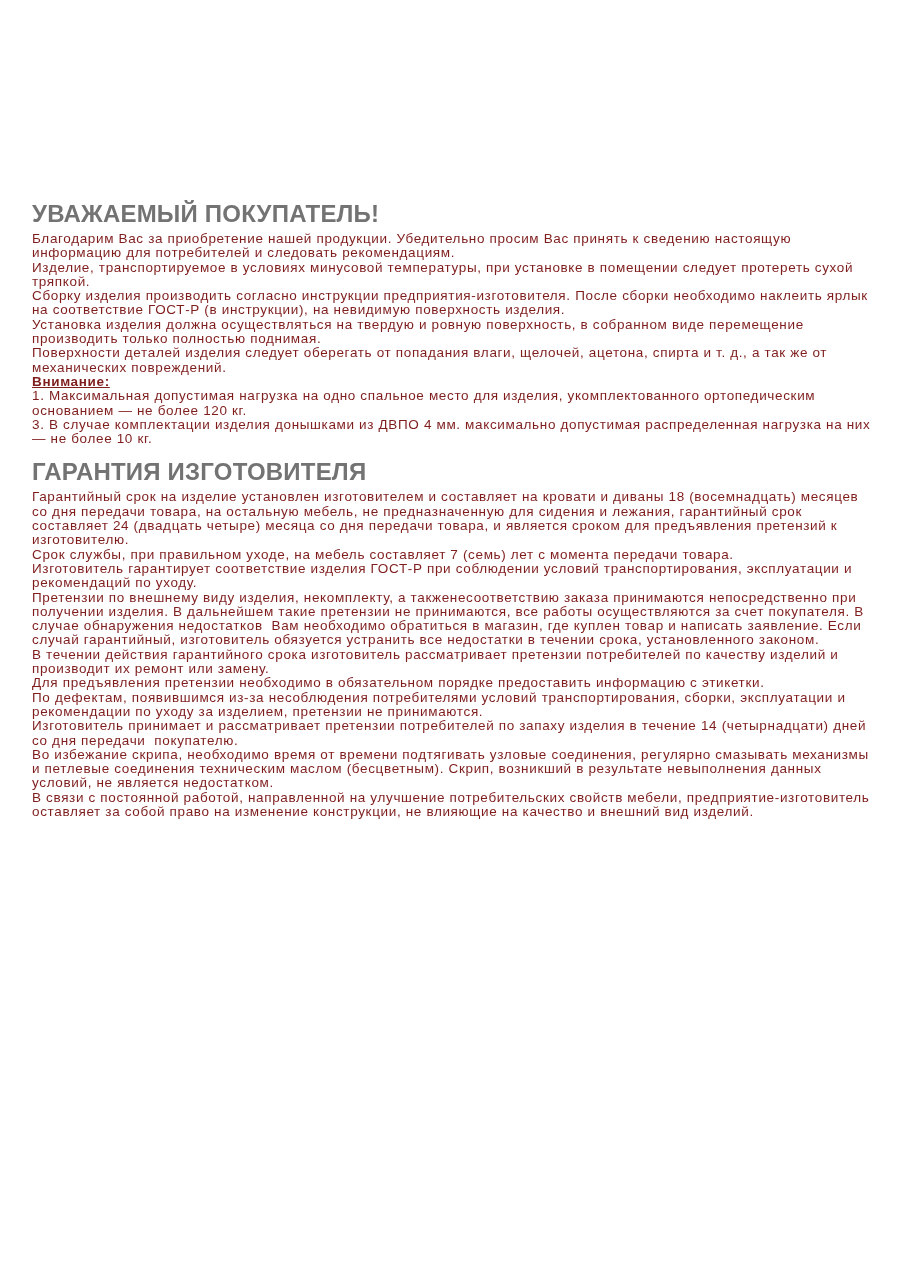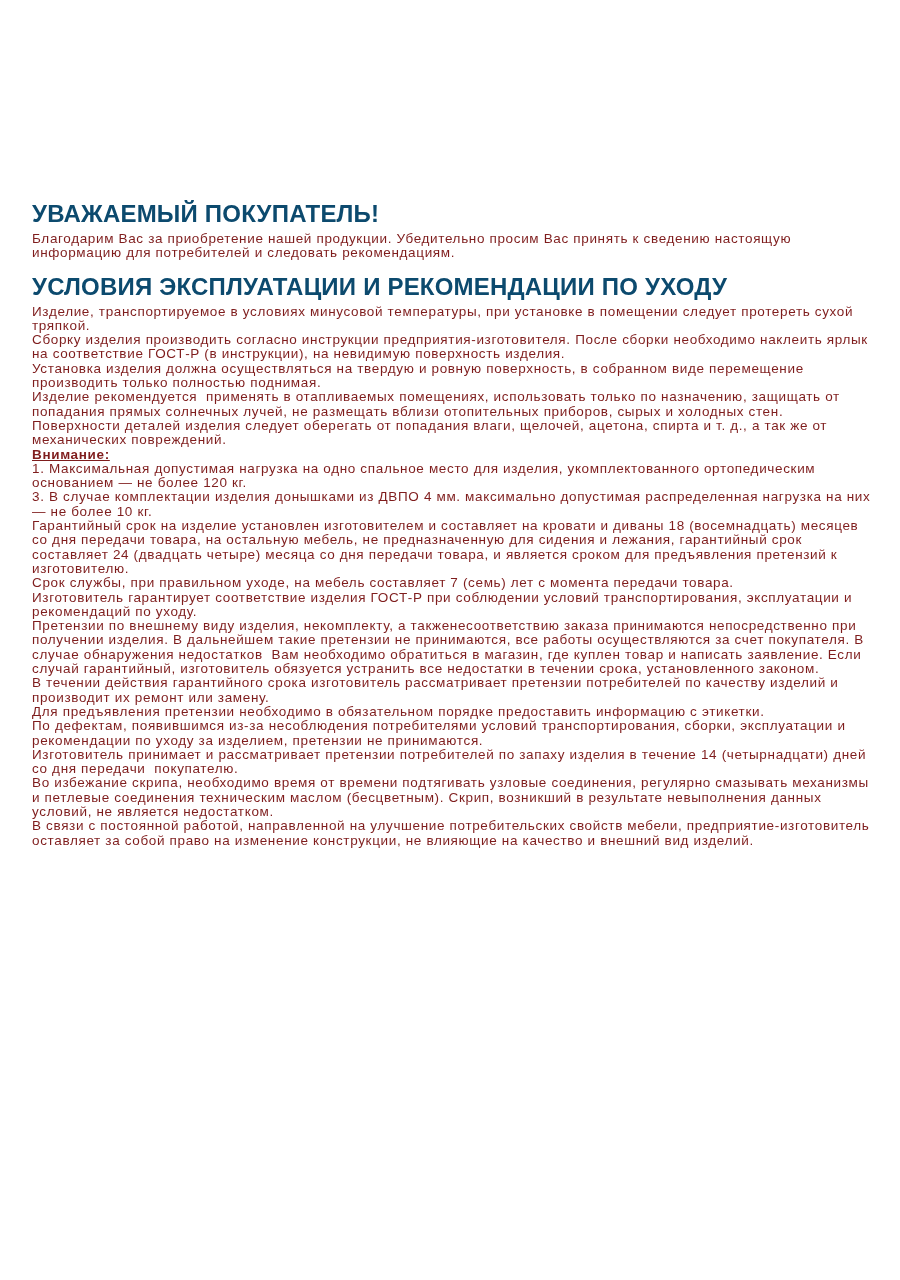--- a/index.html
+++ b/index.html
@@ -20,21 +20,21 @@
     font-family: "Liberation Sans", "DejaVu Sans", sans-serif;
     color: #1a1a1a;
   }
   .section { margin: 0; }
   .heading {
     font-size: 24px;
     font-weight: bold;
     line-height: 28px;
     letter-spacing: 0.2px;
     margin: 12px 0 4px 0;
-    color: #0c4a6e;
+    color: #737373;
   }
   .section:first-child .heading { margin-top: 0; }
   .para {
     margin: 0;
     font-size: 13.5px;
     line-height: 14.3px;
     letter-spacing: 0.65px;
     white-space: pre-wrap;
     color: #7f1d1d;
   }
@@ -47,32 +47,31 @@
 <body>
 
 <div class="page">
 
   <section class="section">
     <h1 class="heading">УВАЖАЕМЫЙ ПОКУПАТЕЛЬ!</h1>
     <p class="para">Благодарим Вас за приобретение нашей продукции. Убедительно просим Вас принять к сведению настоящую информацию для потребителей и следовать рекомендациям.</p>
   </section>
 
   <section class="section">
-    <h1 class="heading">УСЛОВИЯ ЭКСПЛУАТАЦИИ И РЕКОМЕНДАЦИИ ПО УХОДУ</h1>
     <p class="para">Изделие, транспортируемое в условиях минусовой температуры, при установке в помещении следует протереть сухой тряпкой.</p>
     <p class="para">Сборку изделия производить согласно инструкции предприятия-изготовителя. После сборки необходимо наклеить ярлык на соответствие ГОСТ-Р (в инструкции), на невидимую поверхность изделия.</p>
     <p class="para">Установка изделия должна осуществляться на твердую и ровную поверхность, в собранном виде перемещение производить только полностью поднимая.</p>
-    <p class="para">Изделие рекомендуется  применять в отапливаемых помещениях, использовать только по назначению, защищать от попадания прямых солнечных лучей, не размещать вблизи отопительных приборов, сырых и холодных стен.</p>
     <p class="para">Поверхности деталей изделия следует оберегать от попадания влаги, щелочей, ацетона, спирта и т. д., а так же от механических повреждений.</p>
     <p class="para"><span class="warning-label">Внимание:</span></p>
     <p class="para">1. Максимальная допустимая нагрузка на одно спальное место для изделия, укомплектованного ортопедическим основанием — не более 120 кг.</p>
     <p class="para">3. В случае комплектации изделия донышками из ДВПО 4 мм. максимально допустимая распределенная нагрузка на них — не более 10 кг.</p>
   </section>
 
   <section class="section">
+    <h1 class="heading">ГАРАНТИЯ ИЗГОТОВИТЕЛЯ</h1>
     <p class="para">Гарантийный срок на изделие установлен изготовителем и составляет на кровати и диваны 18 (восемнадцать) месяцев со дня передачи товара, на остальную мебель, не предназначенную для сидения и лежания, гарантийный срок составляет 24 (двадцать четыре) месяца со дня передачи товара, и является сроком для предъявления претензий к изготовителю.</p>
     <p class="para">Срок службы, при правильном уходе, на мебель составляет 7 (семь) лет с момента передачи товара.</p>
     <p class="para">Изготовитель гарантирует соответствие изделия ГОСТ-Р при соблюдении условий транспортирования, эксплуатации и рекомендаций по уходу.</p>
     <p class="para">Претензии по внешнему виду изделия, некомплекту, а такженесоответствию заказа принимаются непосредственно при получении изделия. В дальнейшем такие претензии не принимаются, все работы осуществляются за счет покупателя. В случае обнаружения недостатков  Вам необходимо обратиться в магазин, где куплен товар и написать заявление. Если случай гарантийный, изготовитель обязуется устранить все недостатки в течении срока, установленного законом.</p>
     <p class="para">В течении действия гарантийного срока изготовитель рассматривает претензии потребителей по качеству изделий и производит их ремонт или замену.</p>
     <p class="para">Для предъявления претензии необходимо в обязательном порядке предоставить информацию с этикетки.</p>
     <p class="para">По дефектам, появившимся из-за несоблюдения потребителями условий транспортирования, сборки, эксплуатации и рекомендации по уходу за изделием, претензии не принимаются.</p>
     <p class="para">Изготовитель принимает и рассматривает претензии потребителей по запаху изделия в течение 14 (четырнадцати) дней со дня передачи  покупателю.</p>
   </section>
 

